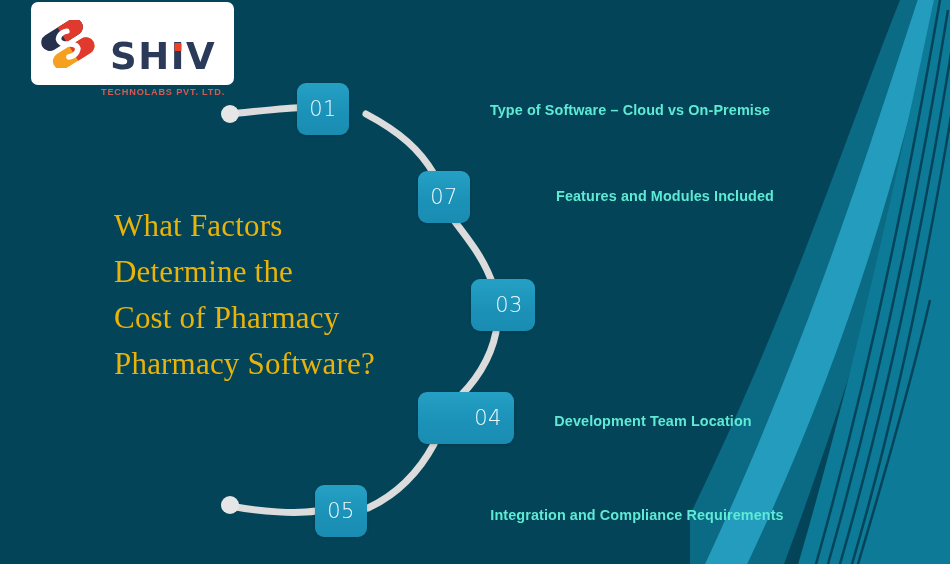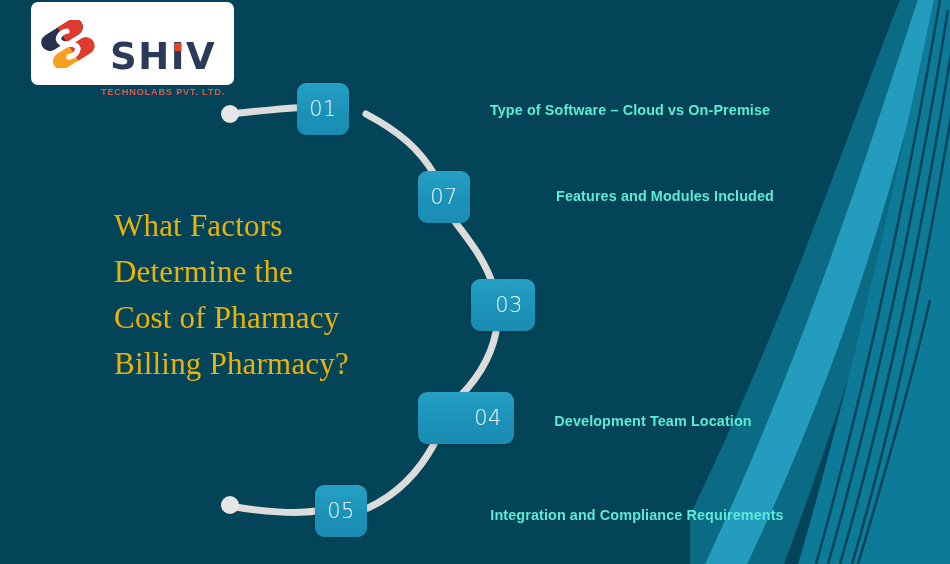--- a/index.html
+++ b/index.html
@@ -197,21 +197,21 @@
           <span>V</span>
         </div>
       <div id="logo-sub">TECHNOLABS PVT. LTD.</div>
     </div>
   </div>
 
   <div id="headline">
     <span class="line">What Factors</span>
     <span class="line">Determine the</span>
     <span class="line">Cost of Pharmacy</span>
-    <span class="line">Billing Pharmacy?</span>
+    <span class="line">Pharmacy Software?</span>
   </div>
 
   <svg id="timeline-svg" viewBox="0 0 950 564">
 
     <path d="M230,114 C270,110 300,106 316,108" fill="none" stroke="#dcdcdc" stroke-width="7" stroke-linecap="round"></path>
 
     <path d="M366,114 C400,132 420,150 434,174" fill="none" stroke="#dcdcdc" stroke-width="7" stroke-linecap="round"></path>
 
     <path d="M452,218 C472,244 486,262 494,288" fill="none" stroke="#dcdcdc" stroke-width="7" stroke-linecap="round"></path>
 

